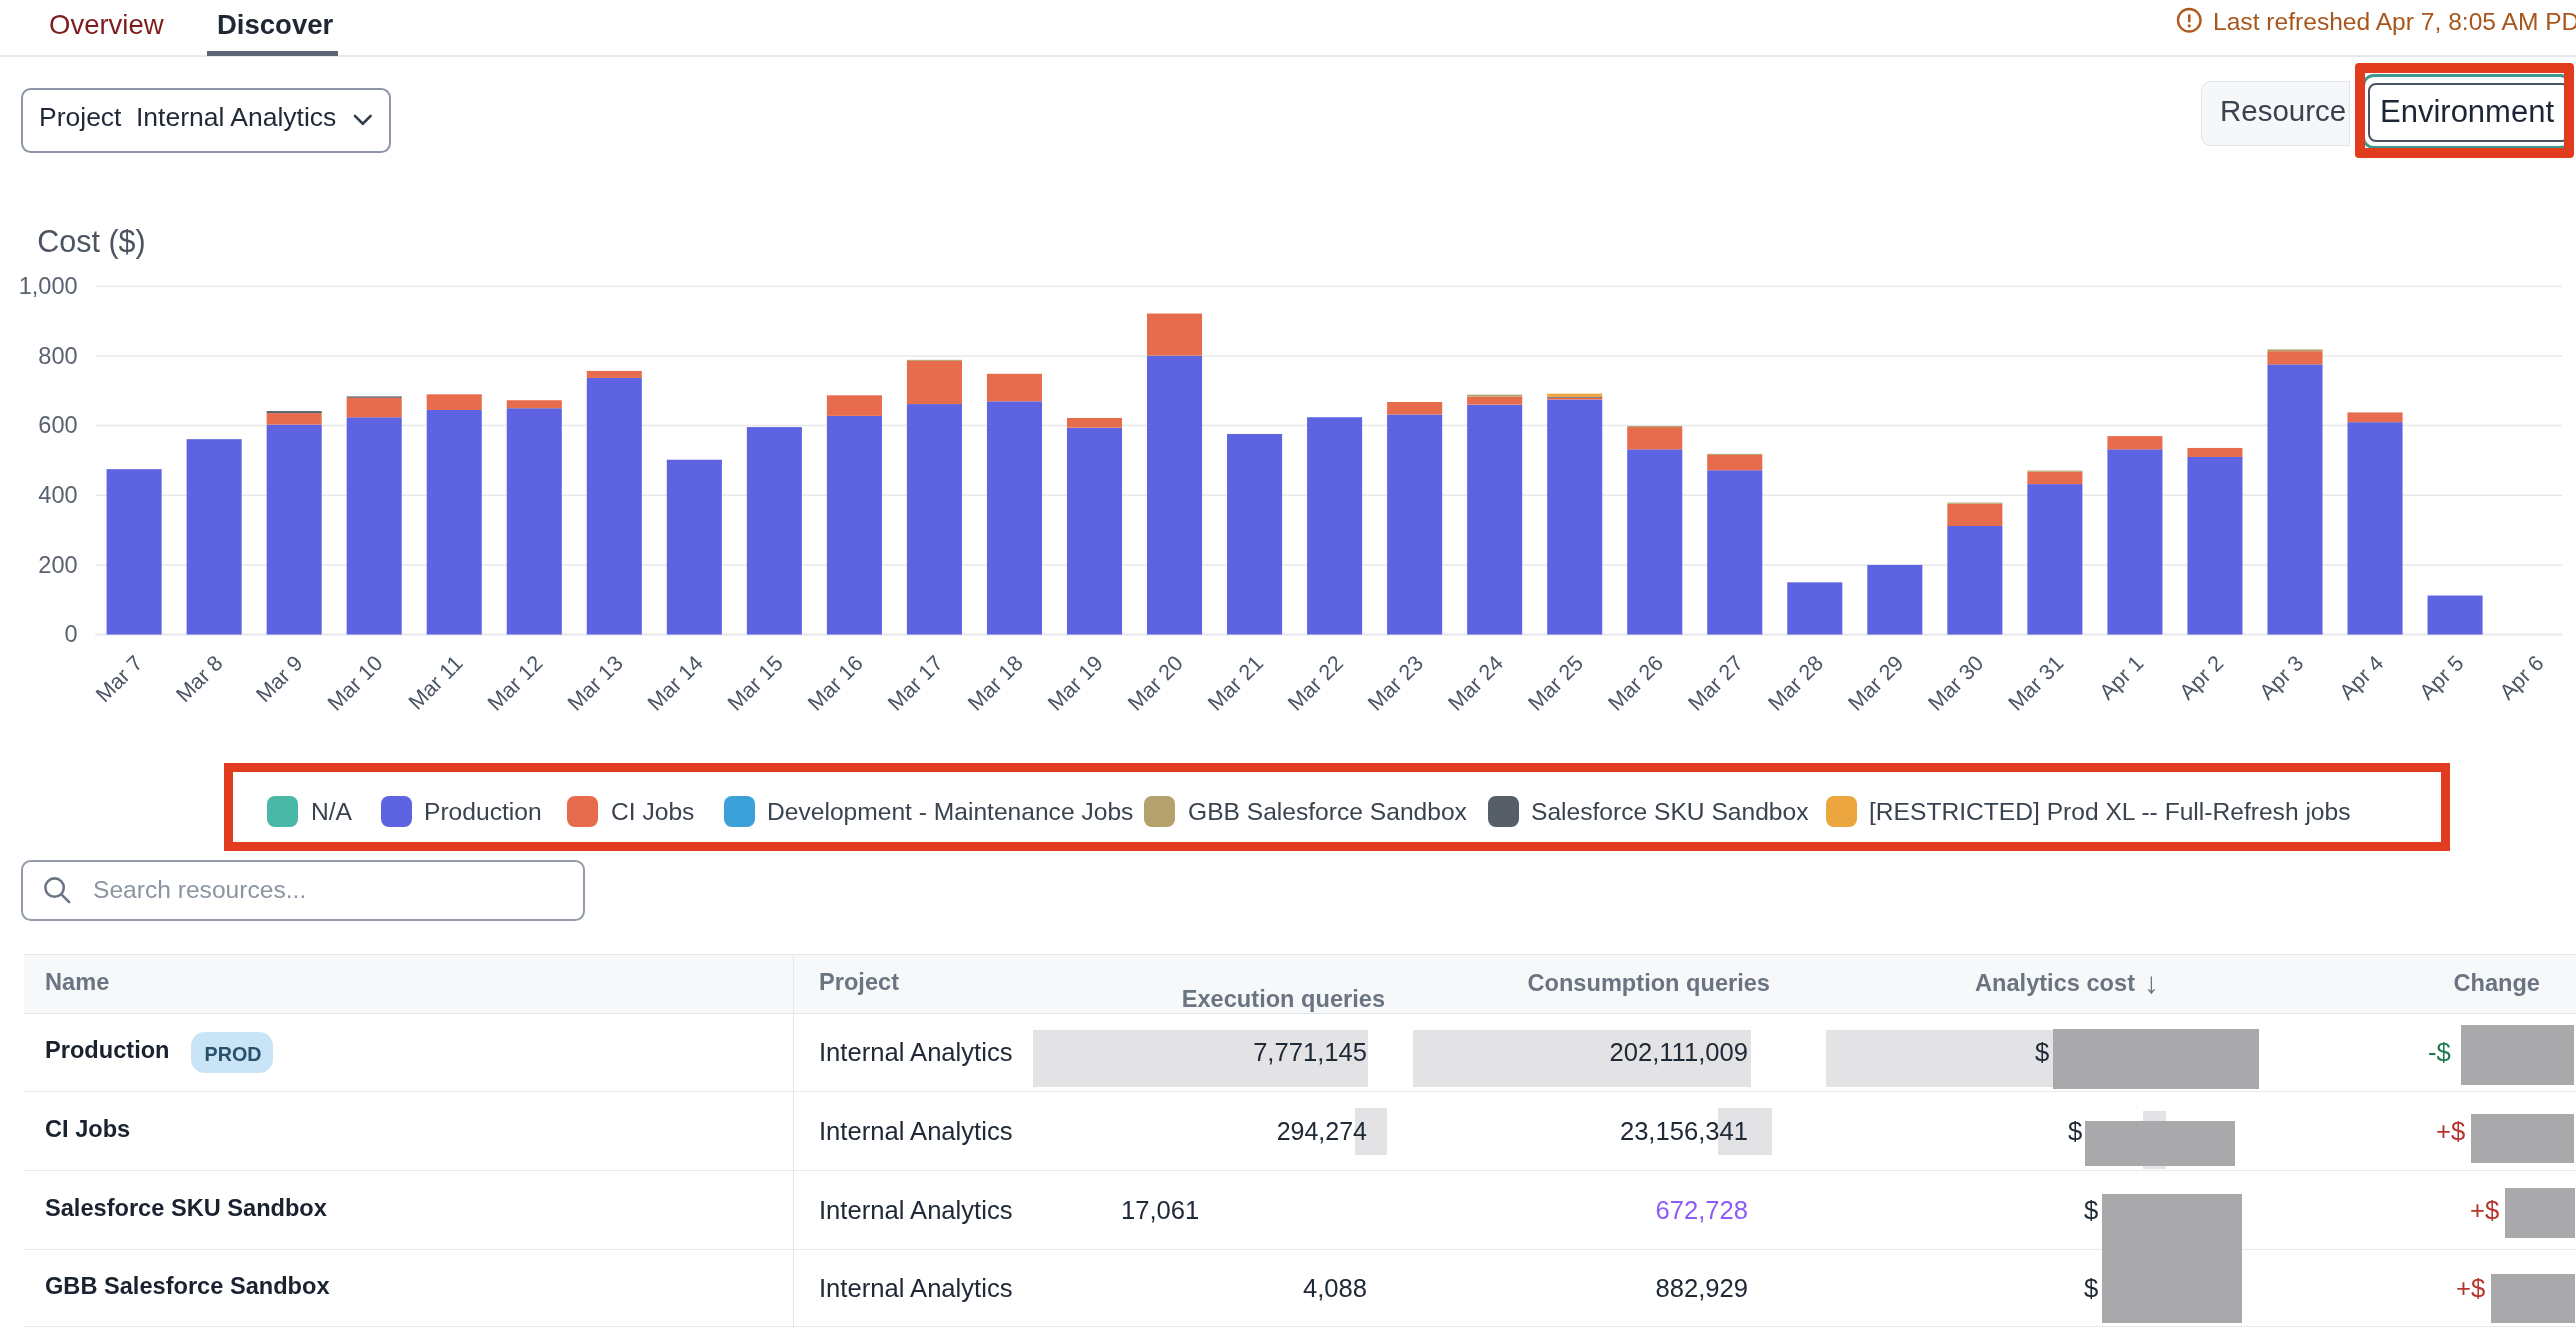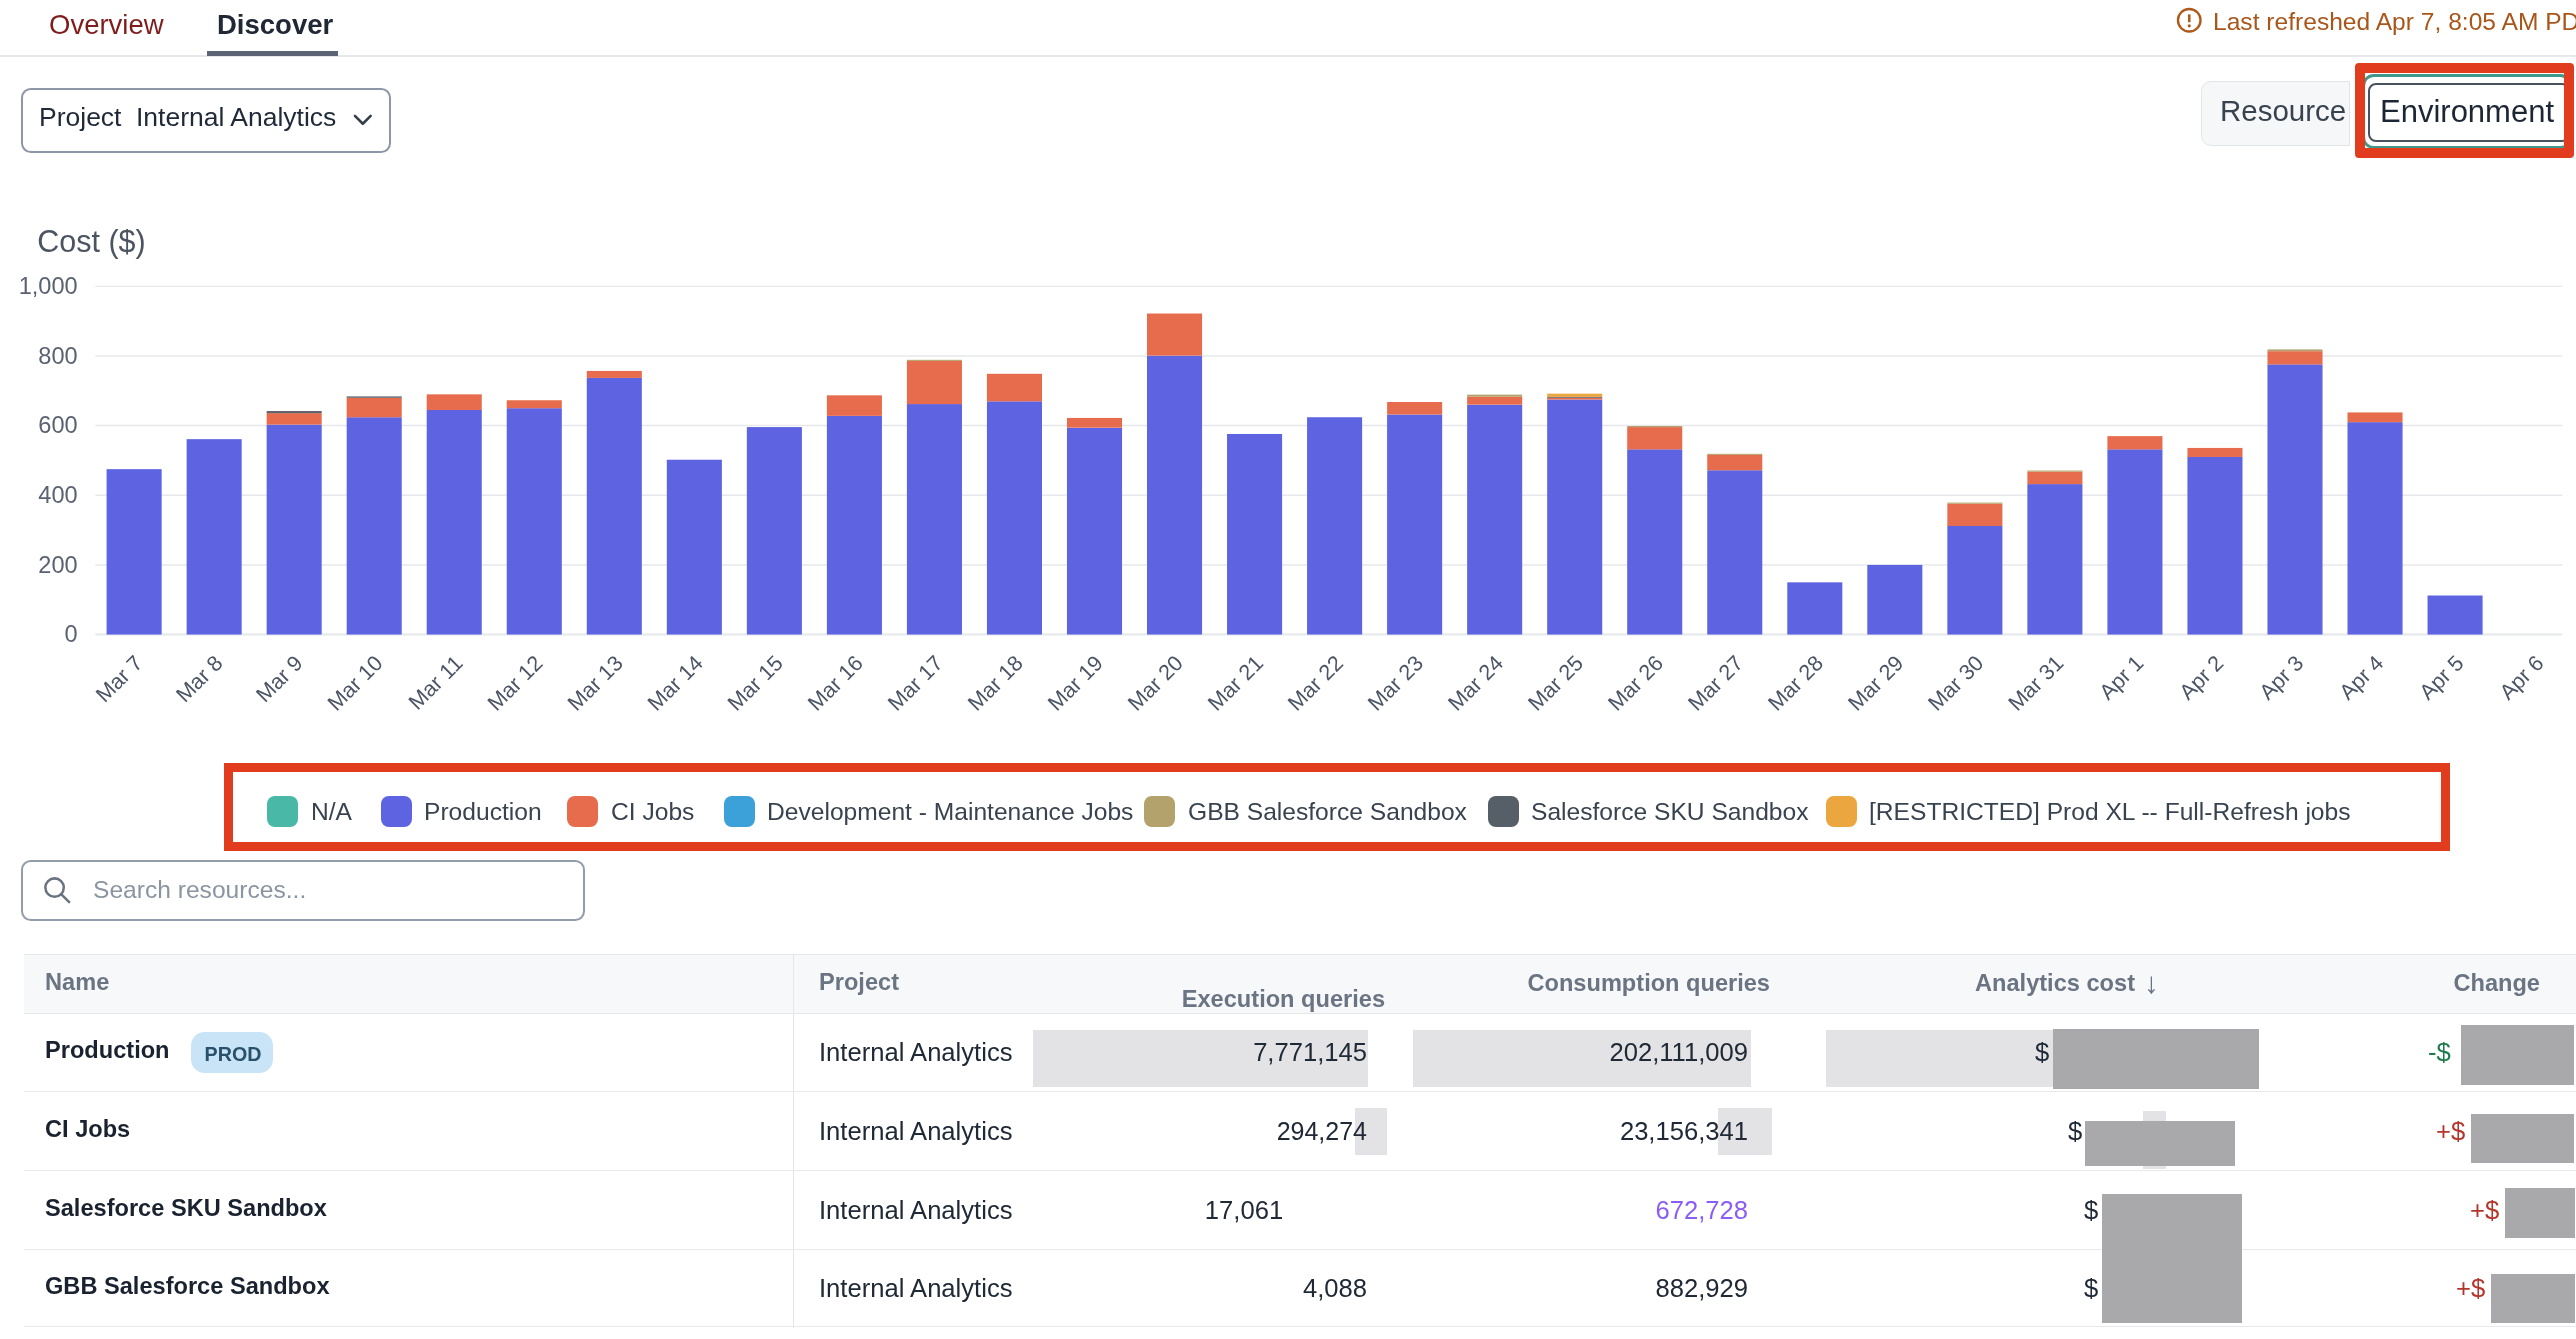--- a/index.html
+++ b/index.html
@@ -277,21 +277,21 @@
 <div class="abs nowrap" style="left:819px;top:1117px;font-size:25.6px;color:#202936;">Internal Analytics</div>
 <div class="abs nowrap" style="left:1121px;top:1117px;width:246px;text-align:right;font-size:25px;color:#202936;">294,274</div>
 <div class="abs nowrap" style="left:1502px;top:1117px;width:246px;text-align:right;font-size:25.6px;color:#202936;">23,156,341</div>
 <div class="abs nowrap" style="left:2068px;top:1117px;font-size:25.6px;color:#202936;">$</div>
 <div class="abs nowrap" style="left:2436px;top:1117px;font-size:25.6px;color:#b5352c;">+$</div>
 
 <div class="abs" style="left:2102px;top:1194px;width:140px;height:129px;background:#a9a9ab;"></div>
 <div class="abs" style="left:2505px;top:1188px;width:70px;height:50px;background:#a9a9ab;"></div>
 <div class="abs nowrap" style="left:45px;top:1195px;font-size:23.6px;font-weight:bold;color:#1a2230;">Salesforce SKU Sandbox</div>
 <div class="abs nowrap" style="left:819px;top:1196px;font-size:25.6px;color:#202936;">Internal Analytics</div>
-<div class="abs nowrap" style="left:1121px;top:1196px;width:246px;text-align:center;font-size:25.6px;color:#202936;">17,061</div>
+<div class="abs nowrap" style="left:1121px;top:1196px;width:246px;text-align:left;font-size:25.6px;color:#202936;">17,061</div>
 <div class="abs nowrap" style="left:1502px;top:1196px;width:246px;text-align:right;font-size:25.6px;color:#8b5cf6;">672,728</div>
 <div class="abs nowrap" style="left:2084px;top:1196px;font-size:25.6px;color:#202936;">$</div>
 <div class="abs nowrap" style="left:2470px;top:1196px;font-size:25.6px;color:#b5352c;">+$</div>
 
 <div class="abs" style="left:2491px;top:1274px;width:84px;height:49px;background:#a9a9ab;"></div>
 <div class="abs nowrap" style="left:45px;top:1273px;font-size:23.6px;font-weight:bold;color:#1a2230;">GBB Salesforce Sandbox</div>
 <div class="abs nowrap" style="left:819px;top:1274px;font-size:25.6px;color:#202936;">Internal Analytics</div>
 <div class="abs nowrap" style="left:1121px;top:1274px;width:246px;text-align:right;font-size:25.6px;color:#202936;">4,088</div>
 <div class="abs nowrap" style="left:1502px;top:1274px;width:246px;text-align:right;font-size:25.6px;color:#202936;">882,929</div>
 <div class="abs nowrap" style="left:2084px;top:1274px;font-size:25.6px;color:#202936;">$</div>

